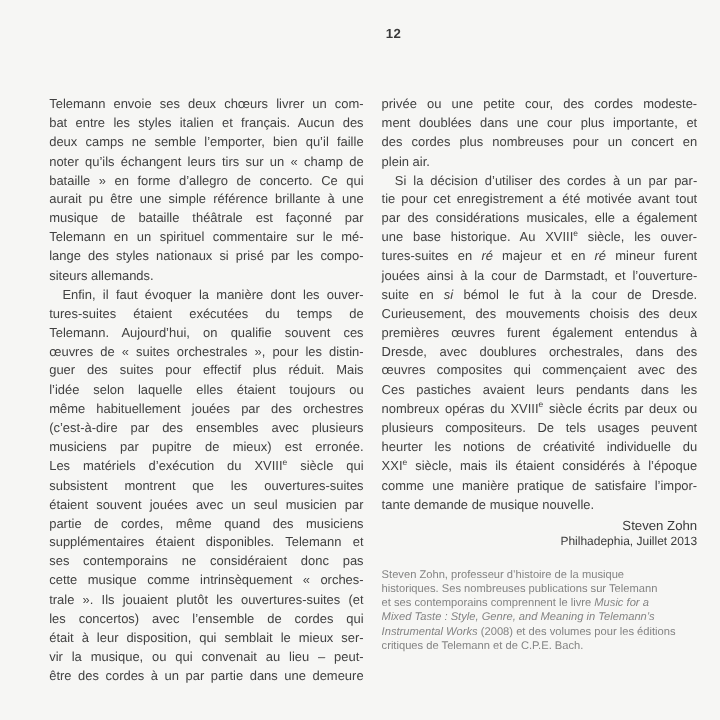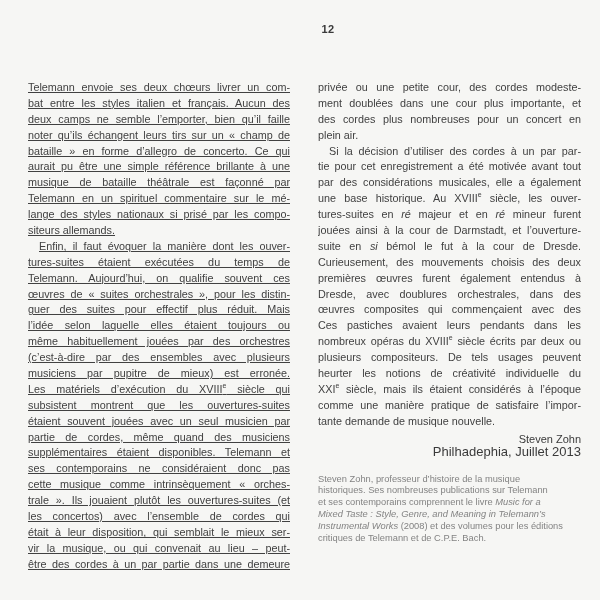--- a/index.html
+++ b/index.html
@@ -15,38 +15,38 @@
     position:absolute;top:23px;left:328px;
     transform:translateX(-50%);
     font-size:11px;font-weight:bold;color:#3a3a3a;
     letter-spacing:.5px;
   }
   .col{
     position:absolute;top:80px;
     font-size:10.8px;line-height:15.9px;
     color:#414141;
   }
-  .col-left{left:28px;width:262px;text-decoration:underline;}
+  .col-left{left:41px;width:262px;}
   .col-right{left:318px;width:263px;}
   .line{
     text-align:justify;
     text-align-last:justify;
     text-justify:inter-word;
     height:15.9px;overflow:hidden;white-space:normal;
   }
   .line.endline{text-align-last:left;}
   .line.indent{text-indent:11px;}
   .line sup{font-size:7px;line-height:0;vertical-align:super;}
   .signature{
     margin-top:2px;
     text-align:right;
     color:#3a3a3a;font-weight:normal;
   }
   .sig-name{font-size:11px;line-height:14px;}
-  .sig-place{font-size:13px;line-height:11px;}
+  .sig-place{font-size:10px;line-height:11px;}
   .bio{
     margin-top:17px;
     font-size:9.3px;line-height:11.8px;
     color:#838383;
   }
   .bio .line{text-align:right;text-align-last:left;height:11.8px;}
 </style>
 </head>
 <body>
 

